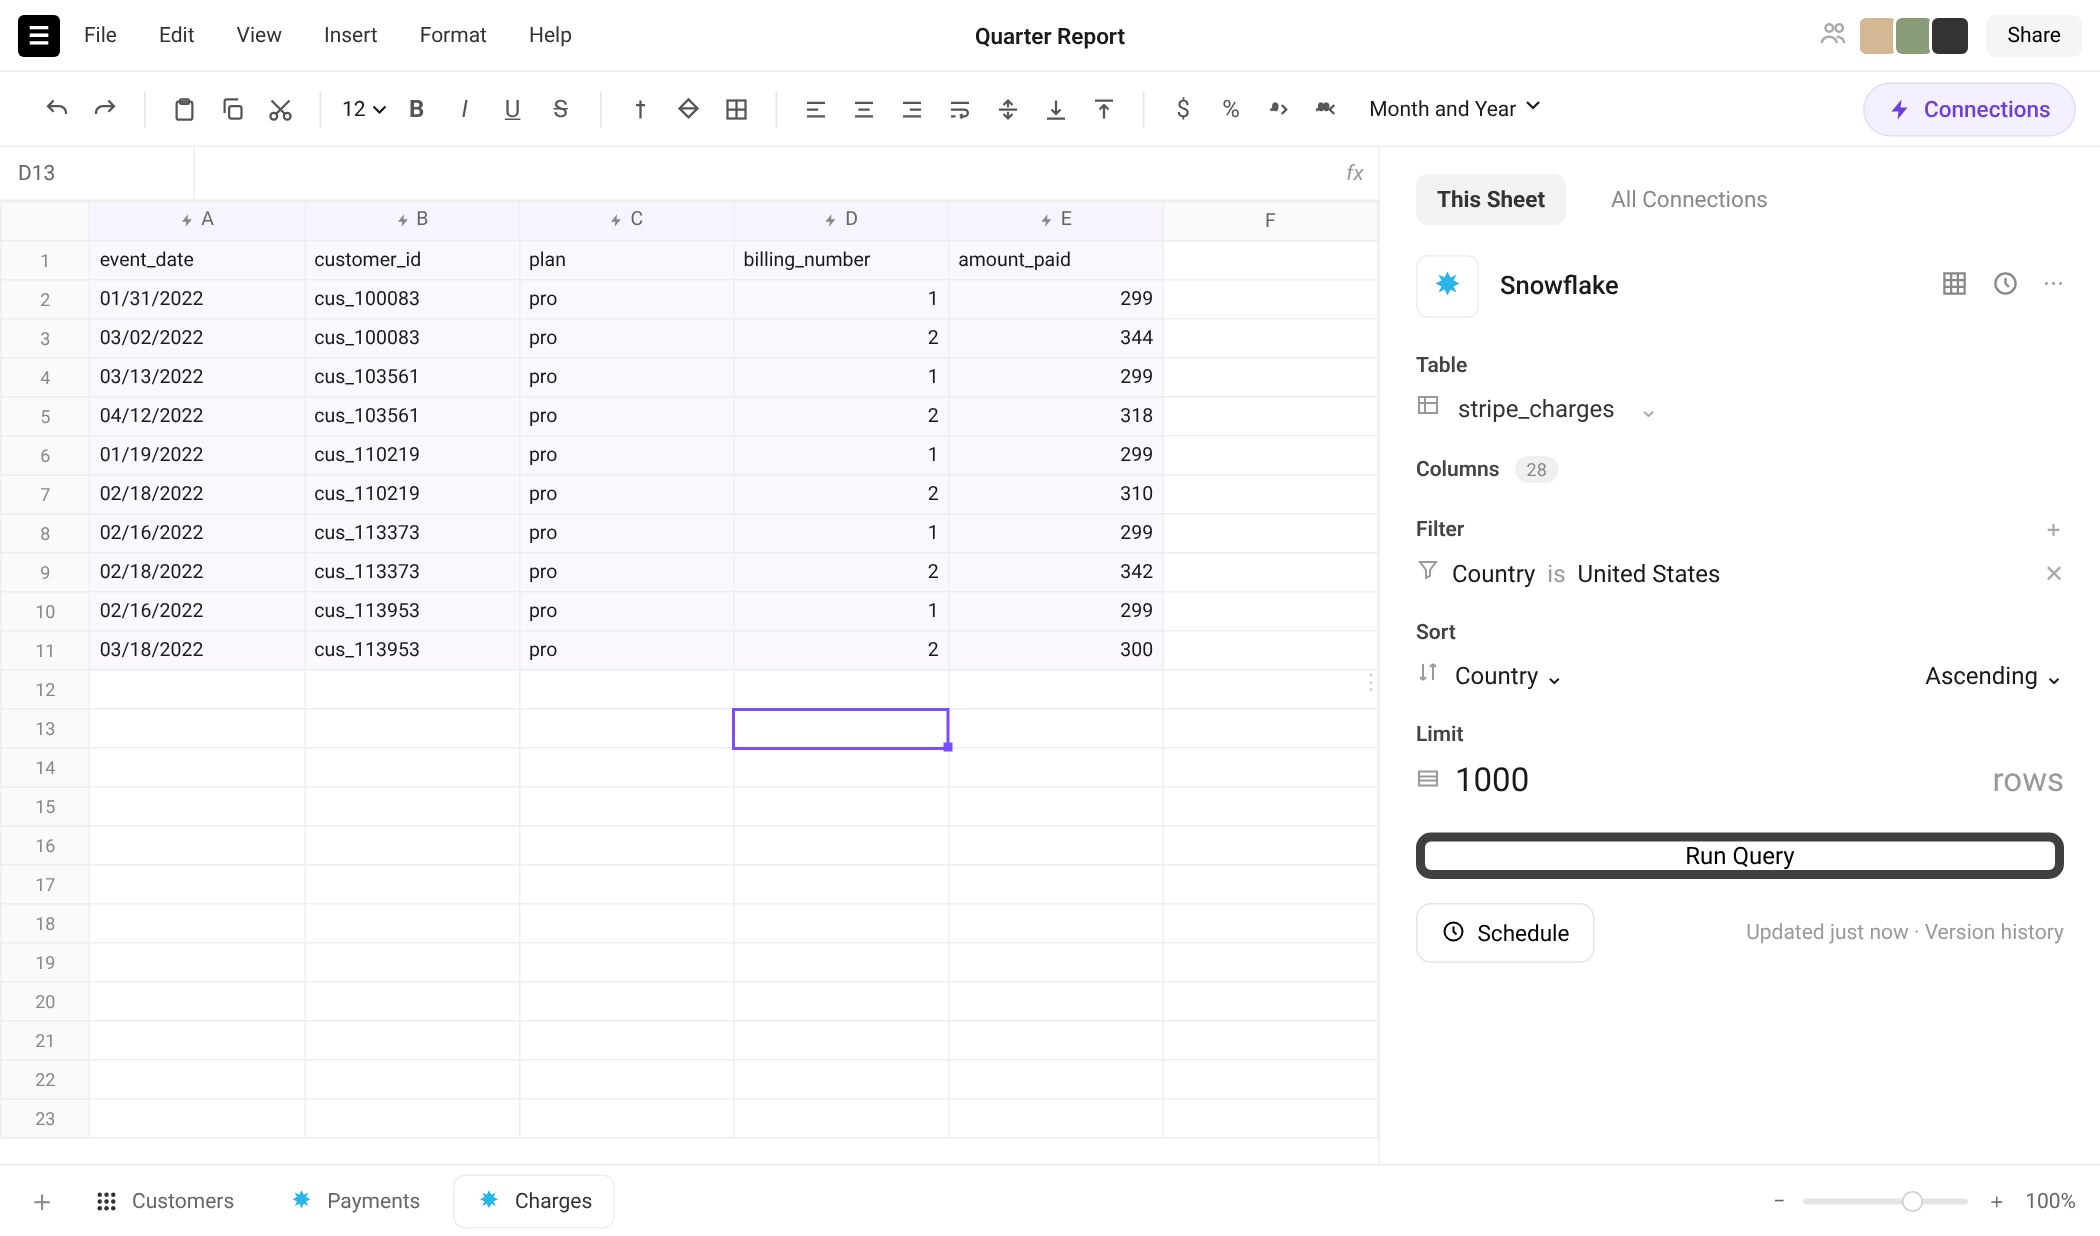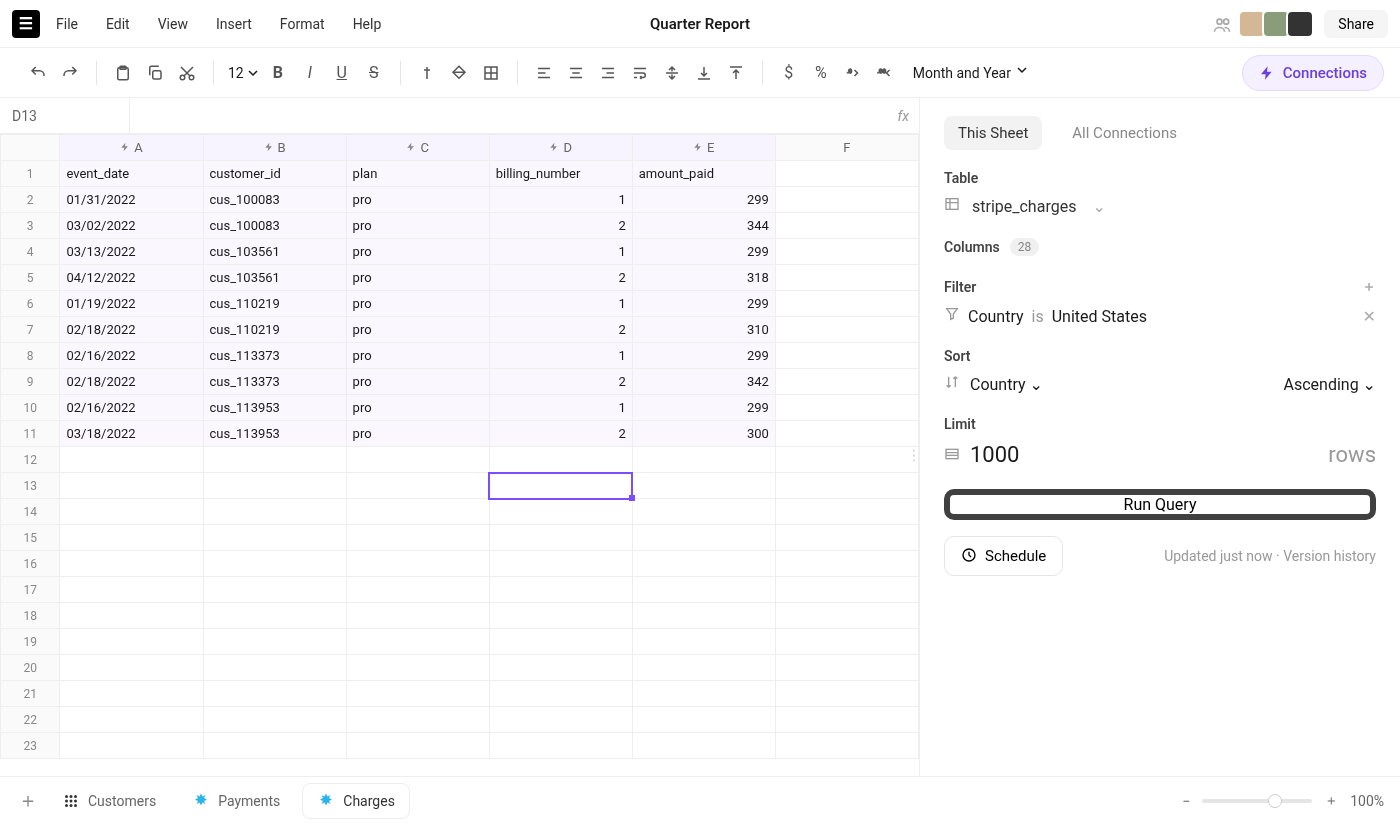--- a/index.html
+++ b/index.html
@@ -3,21 +3,21 @@
 <meta charset="utf-8">
 <style>
 * { margin: 0; padding: 0; box-sizing: border-box; font-family: -apple-system, BlinkMacSystemFont, "Segoe UI", Roboto, sans-serif; }
 body { background: #fff; color: #1a1a1a; font-size: 14px; overflow: hidden; }
 
 .top-bar { display: flex; align-items: center; height: 48px; padding: 0 12px; border-bottom: 1px solid #eee; }
 .logo { width: 28px; height: 28px; background: #000; color: #fff; display: flex; align-items: center; justify-content: center; border-radius: 4px; font-weight: bold; font-size: 16px; margin-right: 16px; }
 .menu { display: flex; gap: 28px; }
 .menu-item { cursor: pointer; color: #333; }
 .doc-title { position: absolute; left: 50%; transform: translateX(-50%); font-weight: 600; font-size: 15px; }
-.top-right { margin-left: auto; display: flex; align-items: flex-end; gap: 10px; }
+.top-right { margin-left: auto; display: flex; align-items: center; gap: 10px; }
 .avatars { display: flex; }
 .avatar { width: 28px; height: 28px; border-radius: 6px; background: #ccc; margin-left: -4px; border: 2px solid #fff; }
 .share-btn { background: #f5f5f5; border: none; padding: 6px 14px; border-radius: 6px; cursor: pointer; font-size: 14px; }
 
 .toolbar { display: flex; align-items: center; height: 50px; padding: 0 16px; border-bottom: 1px solid #eee; gap: 4px; }
 .tb-group { display: flex; align-items: center; gap: 8px; padding: 0 10px; }
 .tb-sep { width: 1px; height: 24px; background: #e5e5e5; }
 .tb-btn { width: 24px; height: 24px; display: flex; align-items: center; justify-content: center; cursor: pointer; color: #555; }
 .tb-btn svg { width: 18px; height: 18px; }
 .font-size { display: flex; align-items: center; gap: 4px; font-size: 14px; cursor: pointer; }
@@ -41,21 +41,21 @@
 .grid td { padding: 0 6px; }
 .grid td.data { background: #faf7ff; }
 .grid td.num { text-align: right; }
 .grid .selected { outline: 2px solid #7c4dff; outline-offset: -1px; position: relative; }
 .grid .selected::after { content: ''; position: absolute; right: -3px; bottom: -3px; width: 6px; height: 6px; background: #7c4dff; }
 .col-a { width: 130px; } .col-b { width: 130px; } .col-c { width: 130px; } .col-d { width: 130px; } .col-e { width: 130px; } .col-f { width: 130px; }
 
 .side-panel { width: 480px; padding: 18px 24px; overflow-y: auto; }
 .panel-tabs { display: flex; gap: 16px; margin-bottom: 20px; }
 .panel-tab { padding: 8px 14px; border-radius: 8px; cursor: pointer; color: #888; font-size: 15px; }
-.panel-tab.active { background: #f2f2f2; color: #333; font-weight: 400; }
+.panel-tab.active { background: #f2f2f2; color: #333; font-weight: 700; }
 .conn-header { display: flex; align-items: center; gap: 14px; margin-bottom: 24px; }
 .conn-logo { width: 42px; height: 42px; border: 1px solid #eee; border-radius: 8px; display: flex; align-items: center; justify-content: center; }
 .conn-name { font-size: 17px; font-weight: 500; flex: 1; }
 .conn-actions { display: flex; gap: 16px; color: #888; }
 .conn-actions span { cursor: pointer; }
 .section { margin-bottom: 22px; }
 .section-label { font-size: 14px; font-weight: 600; color: #444; margin-bottom: 10px; display: flex; align-items: center; justify-content: space-between; }
 .section-label .badge { background: #f0f0f0; color: #888; font-weight: 400; padding: 2px 8px; border-radius: 10px; font-size: 12px; }
 .section-row { display: flex; align-items: center; gap: 10px; font-size: 16px; color: #333; }
 .section-row .icon { color: #999; width: 18px; }
@@ -511,20 +511,39 @@
       </table>
       <div class="drag-handle">⋮</div>
     </div>
   </div>
 
   <div class="side-panel">
     <div class="panel-tabs">
       <div class="panel-tab active">This Sheet</div>
       <div class="panel-tab">All Connections</div>
     </div>
+    <div class="conn-header">
+      <div class="conn-logo">
+        <svg width="24" height="24" viewBox="0 0 24 24" fill="#29b5e8">
+            <path d="M12 2l2 4 4-2-2 4 4 2-4 2 2 4-4-2-2 4-2-4-4 2 2-4-4-2 4-2-2-4 4 2z"></path>
+          </svg>
+      </div>
+      <div class="conn-name">Snowflake</div>
+      <div class="conn-actions">
+        <span><svg width="18" height="18" viewBox="0 0 24 24" fill="none" stroke="currentColor" stroke-width="2">
+              <rect x="3" y="3" width="18" height="18"></rect>
+              <path d="M3 9h18M3 15h18M9 3v18M15 3v18"></path>
+            </svg></span>
+        <span><svg width="18" height="18" viewBox="0 0 24 24" fill="none" stroke="currentColor" stroke-width="2">
+              <circle cx="12" cy="12" r="9"></circle>
+              <path d="M12 7v5l3 3"></path>
+            </svg></span>
+        <span>⋯</span>
+      </div>
+    </div>
 
     <div class="section">
       <div class="section-label">Table</div>
       <div class="section-row">
         <span class="icon"><svg width="16" height="16" viewBox="0 0 24 24" fill="none" stroke="currentColor" stroke-width="2">
               <rect x="3" y="4" width="18" height="16"></rect>
               <path d="M3 10h18M9 4v16"></path>
             </svg></span>
         <span>stripe_charges</span>
         <span class="chev">⌄</span>

